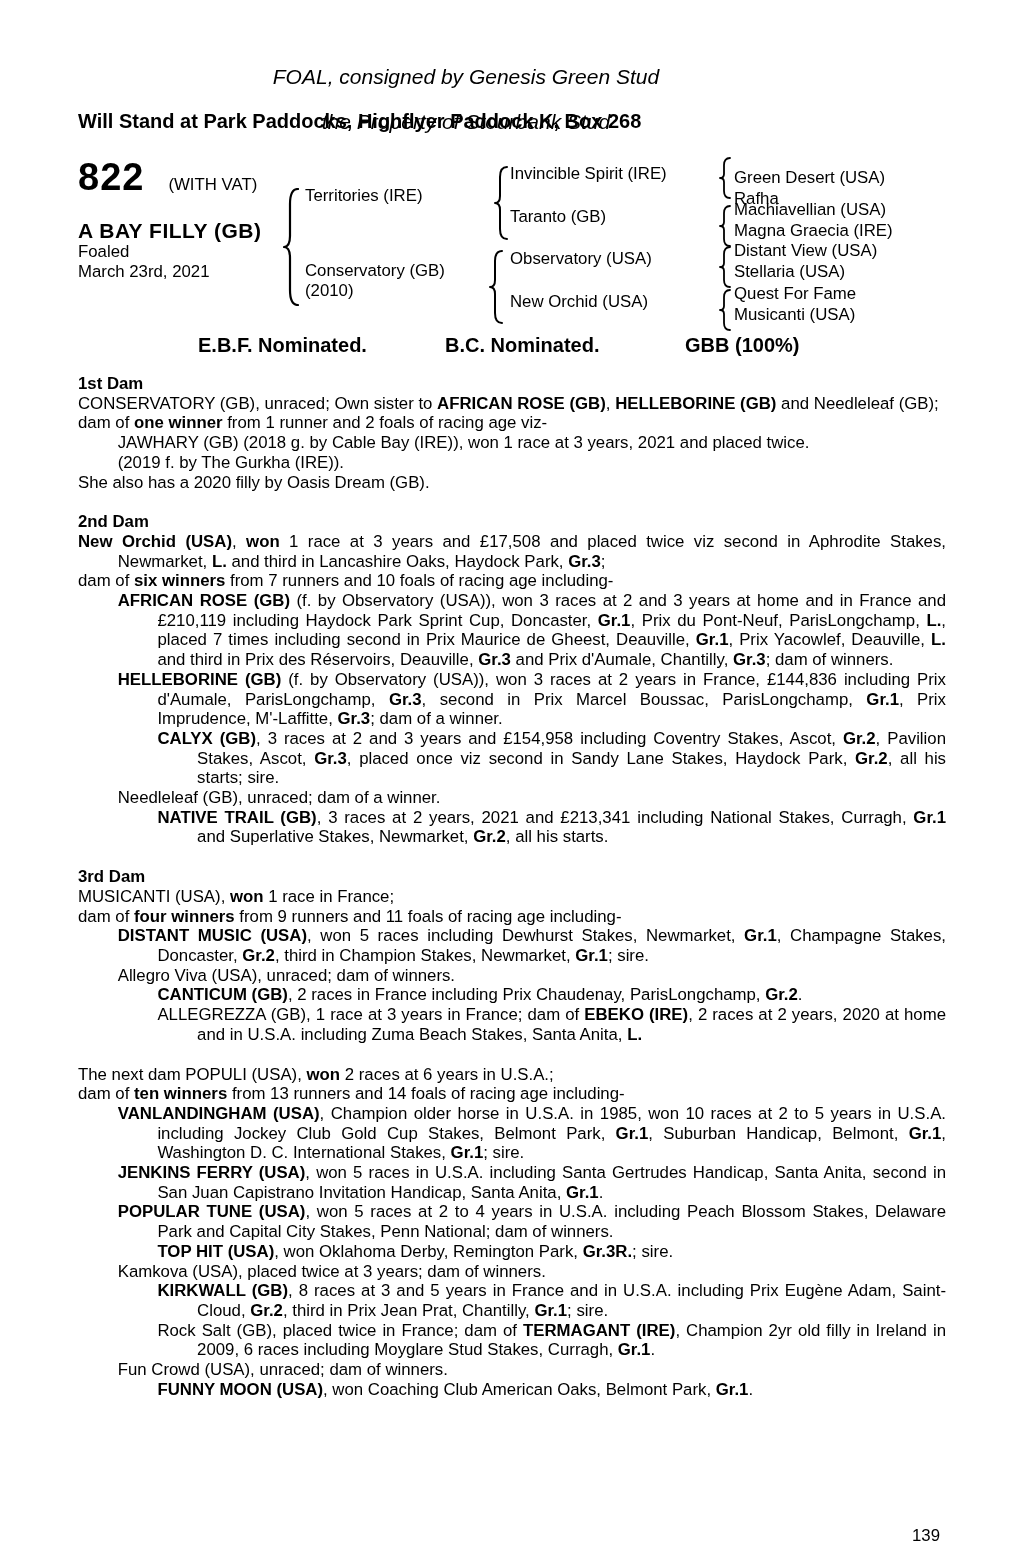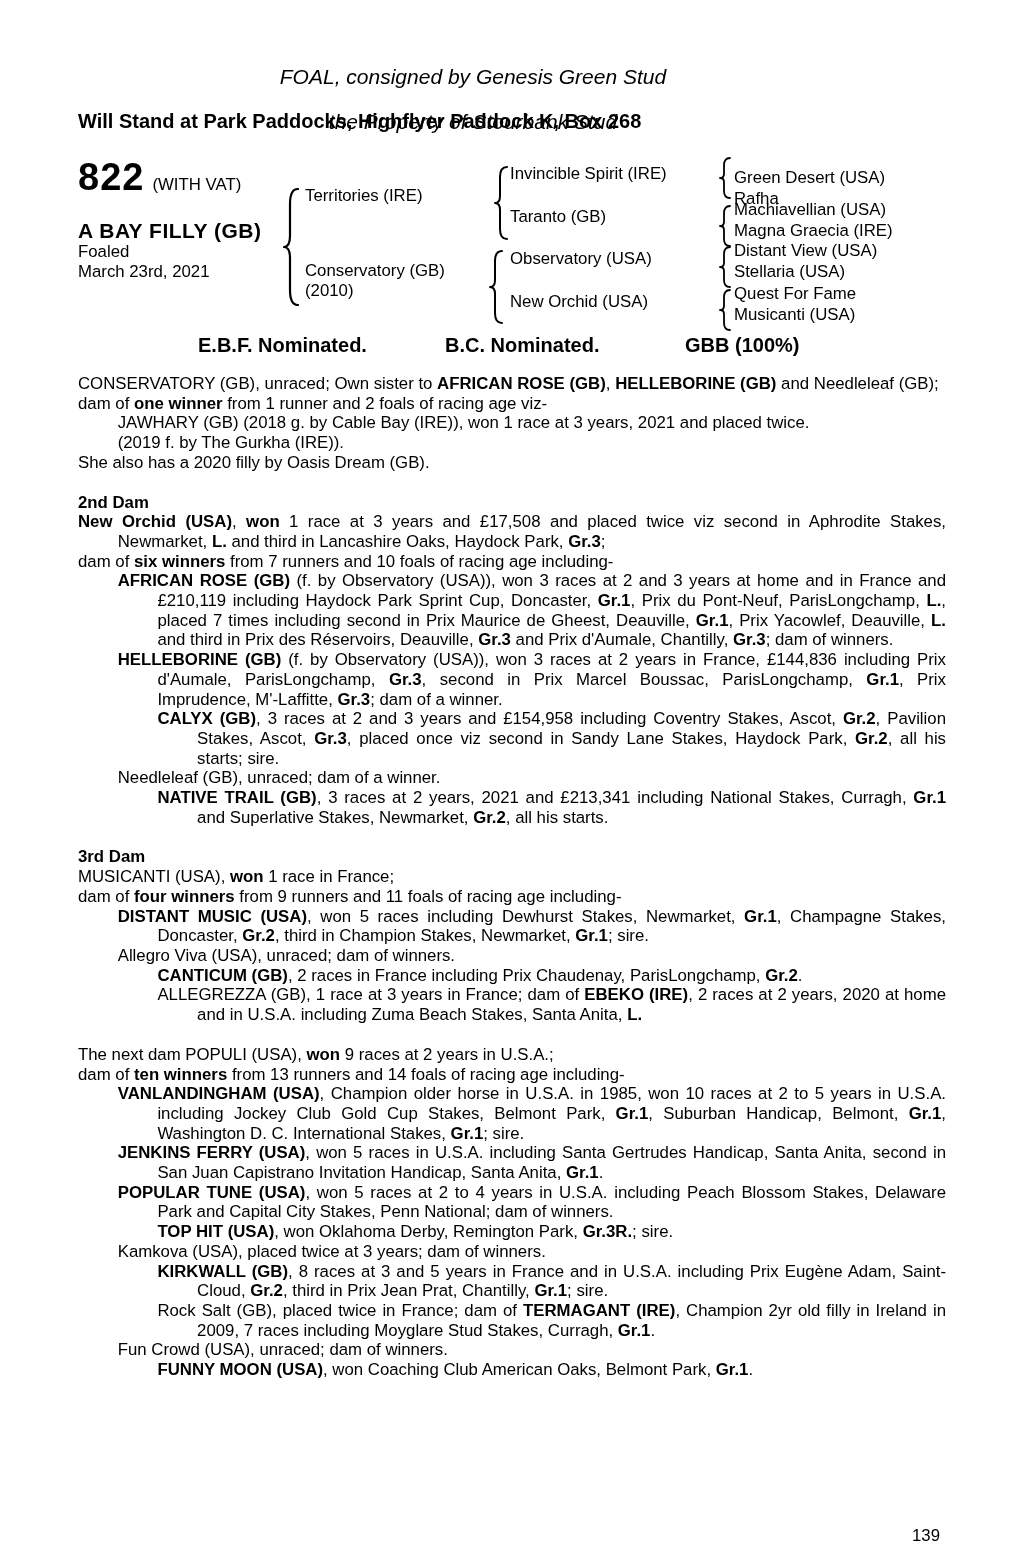--- a/index.html
+++ b/index.html
@@ -2,27 +2,27 @@
 <html><head>
 <meta charset="utf-8">
 <style>
   html,body{margin:0;padding:0;background:#e8e8e8;}
   #page{
     position:relative;width:1024px;height:1558px;background:#ffffff;
     font-family:"Liberation Sans",sans-serif;color:#000;overflow:hidden;
   }
   .abs{position:absolute;}
   
-  .hdr-italic{left:7px;top:0;width:932px;text-align:center;font-style:italic;
+  .hdr-italic{left:0;top:0;width:932px;text-align:center;font-style:italic;
     font-size:21px;line-height:22px;}
   .hdr-bold{left:78px;font-weight:bold;font-size:20px;line-height:22px;}
   
   .lot-row{left:78px;top:157px;display:flex;align-items:baseline;}
   .lot-num{font-size:38px;font-weight:bold;line-height:40px;letter-spacing:1px;}
-  .lot-vat{font-size:16.8px;margin-left:8px;}
+  .lot-vat{font-size:16.8px;margin-left:24px;}
   .horse-desc{left:78px;top:219px;font-weight:bold;font-size:21px;line-height:24px;letter-spacing:.5px;}
   .foaled{left:78px;top:242px;font-size:16.8px;line-height:19.7px;}
   
   .ped{font-size:16.8px;line-height:19.7px;white-space:nowrap;}
   .ped3{font-size:16.8px;line-height:20.5px;white-space:nowrap;}
   .brace svg{display:block;}
   
   .nom{font-weight:bold;font-size:20px;line-height:22px;white-space:nowrap;}
   
   #dam-sections{left:78px;top:374px;width:868px;font-size:16.8px;line-height:19.7px;}
@@ -123,20 +123,21 @@
   </div>
 
   <div>
     <span class="abs nom" style="left:198px;top:334px;">E.B.F. Nominated.</span>
     <span class="abs nom" style="left:445px;top:334px;">B.C. Nominated.</span>
     <span class="abs nom" style="left:685px;top:334px;">GBB (100%)</span>
   </div>
 
   <div class="abs" id="dam-sections">
       <div class="section">
+        <div class="sec-heading">1st Dam</div>
         <div class="para ind0"><span class="">CONSERVATORY (GB), unraced; Own sister to </span><span class="b ">AFRICAN ROSE (GB)</span><span class="">, </span><span class="b ">HELLEBORINE (GB)</span><span class=""> and Needleleaf (GB);</span></div>
         <div class="para ind0"><span class="">dam of </span><span class="b ">one winner</span><span class=""> from 1 runner and 2 foals of racing age viz-</span></div>
         <div class="para ind1"><span class="i">JAWHARY (GB)</span><span class=""> (2018 g. by Cable Bay (IRE)), won 1 race at 3 years, 2021 and placed twice.</span></div>
         <div class="para ind1"><span class="">(2019 f. by The Gurkha (IRE)).</span></div>
         <div class="para ind0"><span class="">She also has a 2020 filly by Oasis Dream (GB).</span></div>
       </div>
       <div class="section">
         <div class="sec-heading">2nd Dam</div>
         <div class="para ind0"><span class="b ">New Orchid (USA)</span><span class="">, </span><span class="b ">won</span><span class=""> 1 race at 3 years and £17,508 and placed twice viz second in Aphrodite Stakes, Newmarket, </span><span class="b ">L.</span><span class=""> and third in Lancashire Oaks, Haydock Park, </span><span class="b ">Gr.3</span><span class="">;</span></div>
         <div class="para ind0"><span class="">dam of </span><span class="b ">six winners</span><span class=""> from 7 runners and 10 foals of racing age including-</span></div>
@@ -149,29 +150,29 @@
       <div class="section">
         <div class="sec-heading">3rd Dam</div>
         <div class="para ind0"><span class="i">MUSICANTI (USA)</span><span class="">, </span><span class="b ">won</span><span class=""> 1 race in France;</span></div>
         <div class="para ind0"><span class="">dam of </span><span class="b ">four winners</span><span class=""> from 9 runners and 11 foals of racing age including-</span></div>
         <div class="para ind1"><span class="b ">DISTANT MUSIC (USA)</span><span class="">, won 5 races including Dewhurst Stakes, Newmarket, </span><span class="b ">Gr.1</span><span class="">, Champagne Stakes, Doncaster, </span><span class="b ">Gr.2</span><span class="">, third in Champion Stakes, Newmarket, </span><span class="b ">Gr.1</span><span class="">; sire.</span></div>
         <div class="para ind1"><span class="">Allegro Viva (USA), unraced; dam of winners.</span></div>
         <div class="para ind2"><span class="b ">CANTICUM (GB)</span><span class="">, 2 races in France including Prix Chaudenay, ParisLongchamp, </span><span class="b ">Gr.2</span><span class="">.</span></div>
         <div class="para ind2"><span class="i">ALLEGREZZA (GB)</span><span class="">, 1 race at 3 years in France; dam of </span><span class="b ">EBEKO (IRE)</span><span class="">, 2 races at 2 years, 2020 at home and in U.S.A. including Zuma Beach Stakes, Santa Anita, </span><span class="b ">L.</span></div>
       </div>
       <div class="section">
-        <div class="para ind0"><span class="">The next dam </span><span class="i">POPULI (USA)</span><span class="">, </span><span class="b ">won</span><span class=""> 9 races at 2 years in U.S.A.;</span></div>
+        <div class="para ind0"><span class="">The next dam </span><span class="i">POPULI (USA)</span><span class="">, </span><span class="b ">won</span><span class=""> 2 races at 6 years in U.S.A.;</span></div>
         <div class="para ind0"><span class="">dam of </span><span class="b ">ten winners</span><span class=""> from 13 runners and 14 foals of racing age including-</span></div>
         <div class="para ind1"><span class="b ">VANLANDINGHAM (USA)</span><span class="">, Champion older horse in U.S.A. in 1985, won 10 races at 2 to 5 years in U.S.A. including Jockey Club Gold Cup Stakes, Belmont Park, </span><span class="b ">Gr.1</span><span class="">, Suburban Handicap, Belmont, </span><span class="b ">Gr.1</span><span class="">, Washington D. C. International Stakes, </span><span class="b ">Gr.1</span><span class="">; sire.</span></div>
         <div class="para ind1"><span class="b ">JENKINS FERRY (USA)</span><span class="">, won 5 races in U.S.A. including Santa Gertrudes Handicap, Santa Anita, second in San Juan Capistrano Invitation Handicap, Santa Anita, </span><span class="b ">Gr.1</span><span class="">.</span></div>
         <div class="para ind1"><span class="b ">POPULAR TUNE (USA)</span><span class="">, won 5 races at 2 to 4 years in U.S.A. including Peach Blossom Stakes, Delaware Park and Capital City Stakes, Penn National; dam of winners.</span></div>
         <div class="para ind2"><span class="b ">TOP HIT (USA)</span><span class="">, won Oklahoma Derby, Remington Park, </span><span class="b ">Gr.3R.</span><span class="">; sire.</span></div>
         <div class="para ind1"><span class="">Kamkova (USA), placed twice at 3 years; dam of winners.</span></div>
         <div class="para ind2"><span class="b ">KIRKWALL (GB)</span><span class="">, 8 races at 3 and 5 years in France and in U.S.A. including Prix Eugène Adam, Saint-Cloud, </span><span class="b ">Gr.2</span><span class="">, third in Prix Jean Prat, Chantilly, </span><span class="b ">Gr.1</span><span class="">; sire.</span></div>
-        <div class="para ind2"><span class="">Rock Salt (GB), placed twice in France; dam of </span><span class="b ">TERMAGANT (IRE)</span><span class="">, Champion 2yr old filly in Ireland in 2009, 7 races including Moyglare Stud Stakes, Curragh, </span><span class="b ">Gr.1</span><span class="">.</span></div>
+        <div class="para ind2"><span class="">Rock Salt (GB), placed twice in France; dam of </span><span class="b ">TERMAGANT (IRE)</span><span class="">, Champion 2yr old filly in Ireland in 2009, 6 races including Moyglare Stud Stakes, Curragh, </span><span class="b ">Gr.1</span><span class="">.</span></div>
         <div class="para ind1"><span class="">Fun Crowd (USA), unraced; dam of winners.</span></div>
         <div class="para ind2"><span class="b ">FUNNY MOON (USA)</span><span class="">, won Coaching Club American Oaks, Belmont Park, </span><span class="b ">Gr.1</span><span class="">.</span></div>
       </div>
     </div>
 
   <div class="abs page-num">139</div>
 
 </div>
 
 </body></html>

